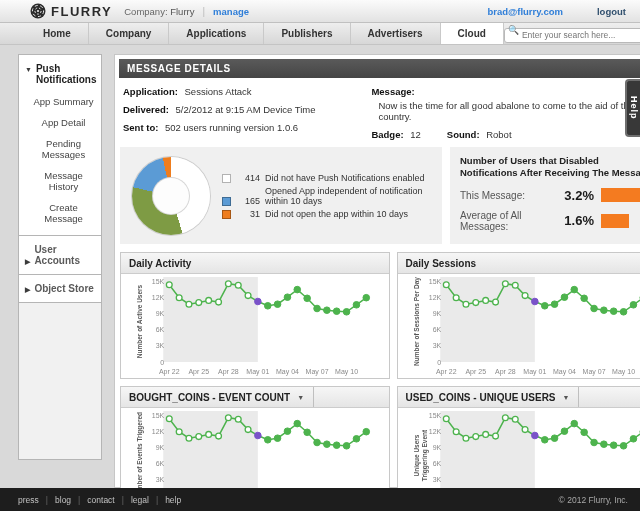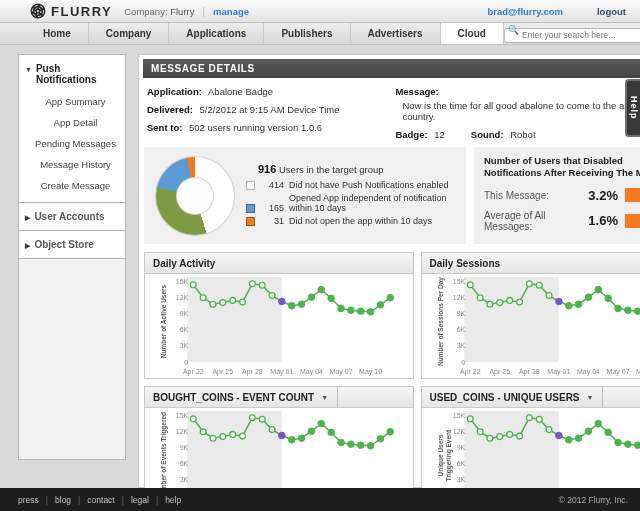--- a/index.html
+++ b/index.html
@@ -41,21 +41,21 @@
   .search-wrap { margin-left:auto; align-self:center; margin-right:10px; position:relative; }
   .search-wrap input {
     width:148px; height:15px; font-size:8.5px; color:#888;
     border:1px solid #b9b9b9; border-radius:3px; padding:1px 4px 1px 17px;
     background:#fff; outline:none; font-family:"Liberation Sans",sans-serif;
   }
   .search-icon { position:absolute; left:4px; top:1px; font-size:9px; color:#999; }
   
   .content { display:flex; gap:12px; padding:9px 12px 0 18px; height:443px; }
   .sidebar {
-    width:108px; flex:none; height:406px;
+    width:84px; flex:none; height:406px;
     background:#fff; border:1px solid #b5b5b5;
     display:flex; flex-direction:column; font-size:10px;
   }
   .side-header { font-weight:bold; color:#1e1e1e; padding:8px 6px 6px; display:flex; gap:4px; align-items:baseline; }
   .tri { font-size:7px; color:#3c3c3c; }
   .side-items { padding:0 0 6px;text-align:center; }
   .side-item { font-size:9.5px; color:#444; padding:5px 6px 5px 13px; cursor:pointer; }
   .collapsed-header {
     border-top:1px solid #b5b5b5; font-weight:bold; color:#5a5a5a;
     padding:8px 6px; display:flex; gap:4px; align-items:flex-end; cursor:pointer;
@@ -185,21 +185,21 @@
     <div class="side-filler"></div>
   </div>
 
   <div class="main">
     <div class="section-bar">MESSAGE DETAILS</div>
 
     <div class="details">
       <div class="details-left">
         <div class="d-row">
           <span class="d-label">Application:</span>
-          <span>Abalone Badge</span>
+          <span>Sessions Attack</span>
         </div>
         <div class="d-row">
           <span class="d-label">Delivered:</span>
           <span>5/2/2012 at 9:15 AM Device Time</span>
         </div>
         <div class="d-row">
           <span class="d-label">Sent to:</span>
           <span>502 users running version 1.0.6</span>
         </div>
       </div>
@@ -222,23 +222,20 @@
     </div>
 
     <div class="panels-row">
 
       <div class="panel target-panel">
         <div class="donut-wrap">
           <div class="donut" id="donut" style="background: conic-gradient(rgb(255, 255, 255) 0deg, rgb(255, 255, 255) 162.7deg, rgb(126, 155, 68) 162.7deg, rgb(126, 155, 68) 283deg, rgb(91, 155, 213) 283deg, rgb(91, 155, 213) 347.8deg, rgb(238, 125, 30) 347.8deg, rgb(238, 125, 30) 360deg);"></div>
           <div class="donut-hole"></div>
         </div>
         <div class="legend">
-          <div class="legend-title">
-            <b>916</b><span> Users in the target group</span>
-          </div>
           <div class="legend-row">
             <span class="swatch" style="background: rgb(255, 255, 255);"></span>
             <span class="legend-val">414</span>
             <span>Did not have Push Notifications enabled</span>
           </div>
           <div class="legend-row">
             <span class="swatch" style="background: rgb(91, 155, 213);"></span>
             <span class="legend-val">165</span>
             <span>Opened App independent of notification within 10 days</span>
           </div>

